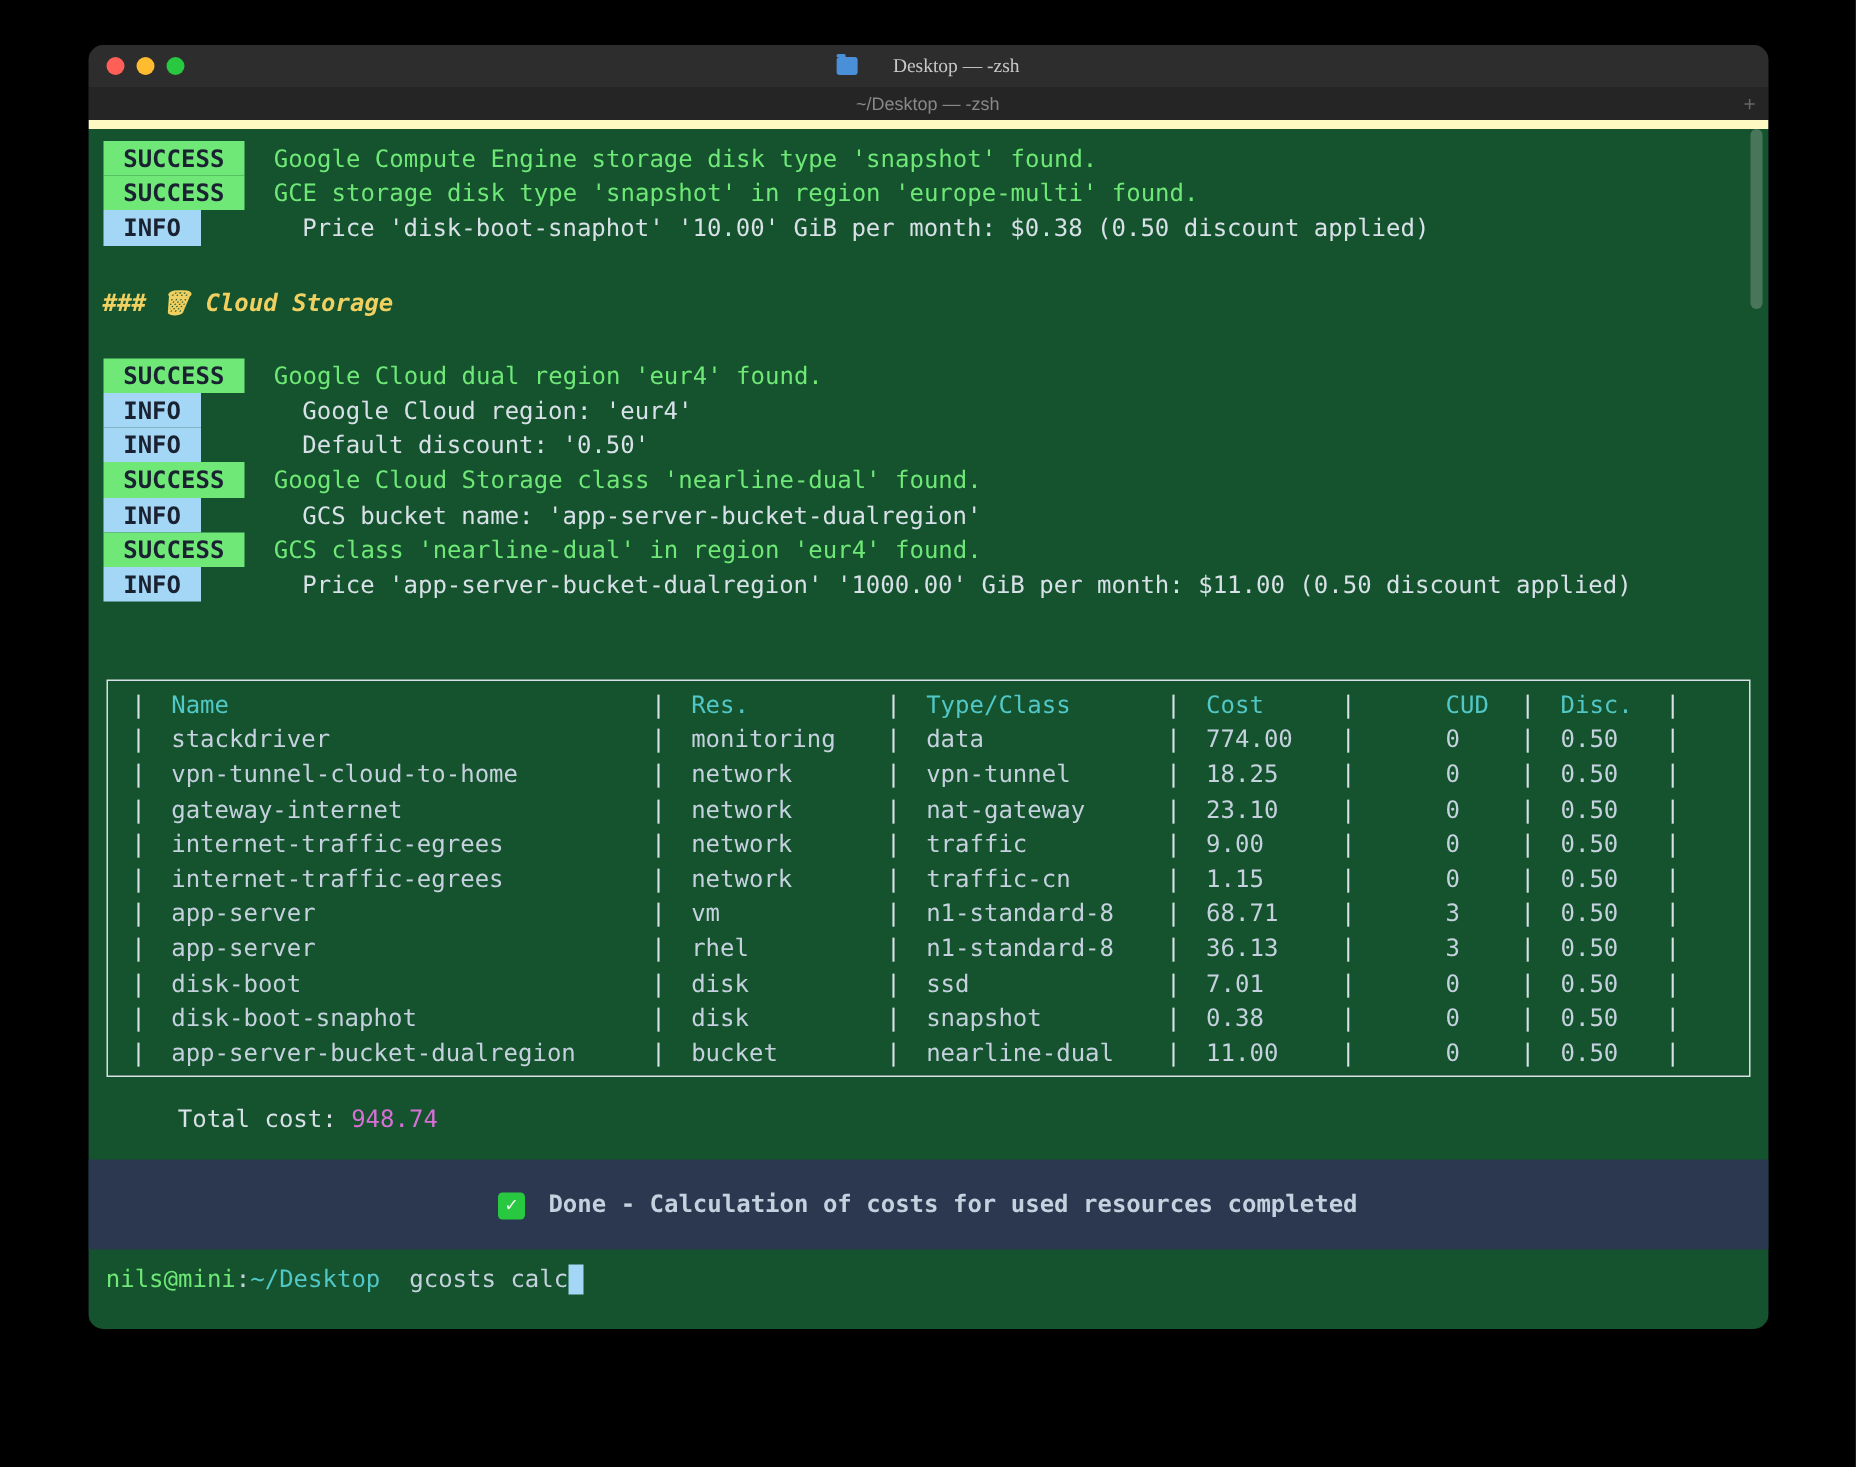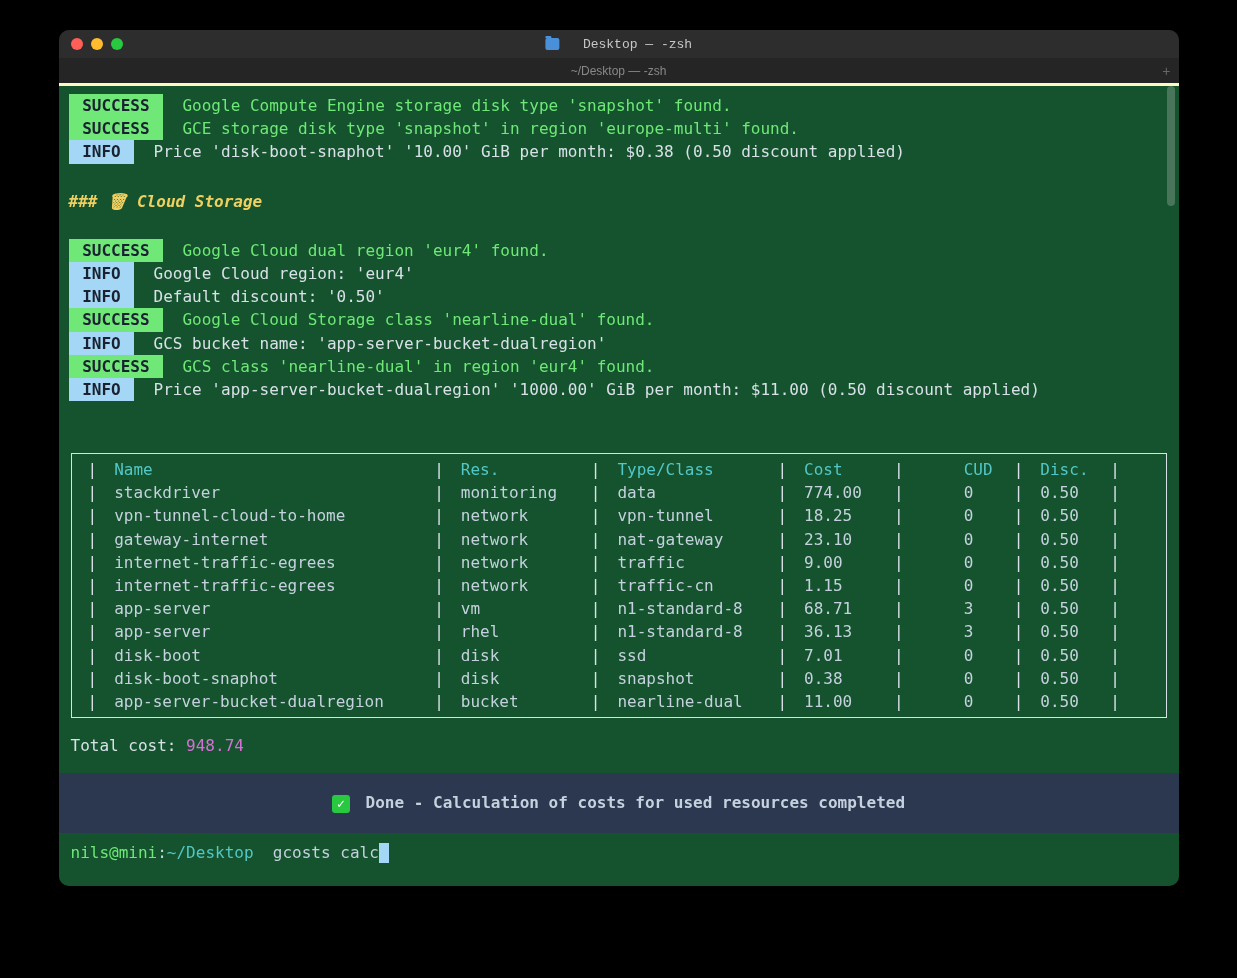--- a/index.html
+++ b/index.html
@@ -39,21 +39,21 @@
     }
     .tl-red { background: #ff5f57; }
     .tl-yellow { background: #febc2e; }
     .tl-green { background: #28c840; }
     .title-text {
       position: absolute;
       left: 50%;
       transform: translateX(-50%);
       color: #c7c7c7;
       font-size: 13px;
-      font-family: Liberation Mono, monospace;
+      font-family: Liberation Serif, serif;
       display: flex;
       align-items: center;
       gap: 24px;
     }
     .folder-icon {
       width: 14px;
       height: 12px;
       background: #4a90d9;
       border-radius: 2px;
       position: relative;
@@ -71,21 +71,21 @@
     .tabbar {
       background: #252525;
       height: 28px;
       display: flex;
       align-items: center;
       justify-content: center;
       color: #888;
       font-size: 12px;
       font-family: -apple-system, BlinkMacSystemFont, sans-serif;
       position: relative;
-      border-bottom: 3px solid #fef9c3;
+      border-bottom: 6px solid #fef9c3;
     }
     .tab-add {
       position: absolute;
       right: 8px;
       color: #666;
       font-size: 14px;
       cursor: pointer;
     }
     .terminal-content {
       background: #14532d;
@@ -119,21 +119,21 @@
     .badge {
       display: inline-block;
       padding: 0 4px;
       color: #1a2232;
       font-weight: bold;
     }
     .badge-success { background: #6fe877; }
     .badge-info { background: #a4d7f5; }
     .text-green { color: #6fe877; }
     .text-yellow { color: #f0d060; font-weight: bold; font-style: italic; }
-    .text-white { color: #d8e0e8; }
+    .text-white { color: #d8e0e8; padding-left: 48px; }
     .text-magenta { color: #d670d6; }
     .heading-line { padding: 4px 10px; }
     .empty-line { height: 22px; }
     .costs-table {
       margin: 8px 12px;
       border: 1px solid #d8e0e8;
       padding: 4px 0;
     }
     .costs-row {
       display: flex;

